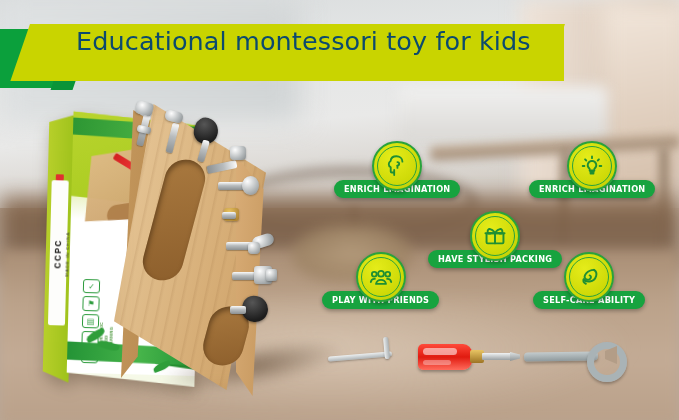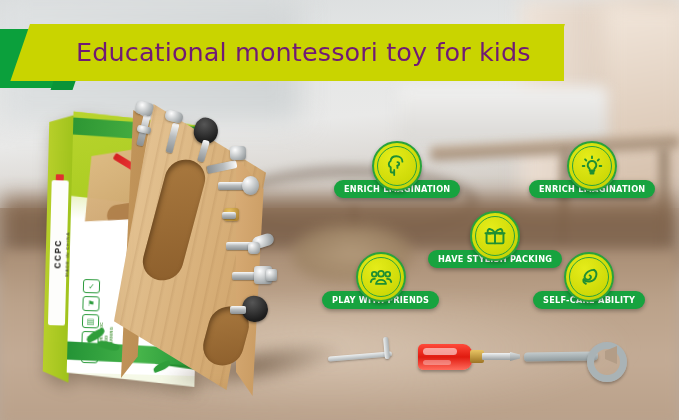--- a/index.html
+++ b/index.html
@@ -44,22 +44,22 @@
     background:radial-gradient(ellipse at 50% 40%,#b9a07f,#8e7455);border-radius:50%/60%;filter:blur(7px);opacity:.8;}
 
   
   .hdr{position:absolute;left:0;top:0;width:679px;height:96px;}
   .hdr-green{position:absolute;left:-4px;top:29px;width:74px;height:59px;background:#0ba03c;}
   .hdr-green-sh{position:absolute;left:60px;top:35px;width:22px;height:55px;
     background:#0a9438;transform:skewX(-19deg);}
   .hdr-yellow{position:absolute;left:30px;top:24px;width:535px;height:57px;
     background:#c9d400;transform:skewX(-19deg);transform-origin:left top;}
   .hdr-yellow2{position:absolute;left:150px;top:24px;width:414px;height:57px;background:#c9d400;}
-  .hdr-title{position:absolute;left:76px;top:28px;width:480px;height:48px;
-    display:flex;align-items:center;color:#701a75;font-size:25.5px;font-weight:400;
+  .hdr-title{position:absolute;left:76px;top:17px;width:480px;height:48px;
+    display:flex;align-items:center;color:#0c4a6e;font-size:25.5px;font-weight:400;
     letter-spacing:.1px;white-space:nowrap;font-family:"DejaVu Sans",sans-serif;}
 
   
   .box{position:absolute;left:46px;top:110px;width:152px;height:275px;
     transform:rotate(1.5deg);filter:drop-shadow(2px 6px 8px rgba(60,45,30,.35));}
   .box-side{position:absolute;left:0;top:6px;width:26px;height:268px;
     background:linear-gradient(90deg,#b7cf2a,#9ec21b);
     clip-path:polygon(0 3%,100% 0,100% 100%,0 96%);}
   .box-side-wt{position:absolute;left:4px;top:72px;width:17px;height:145px;
     background:#fdfdfb;border-radius:2px;}

